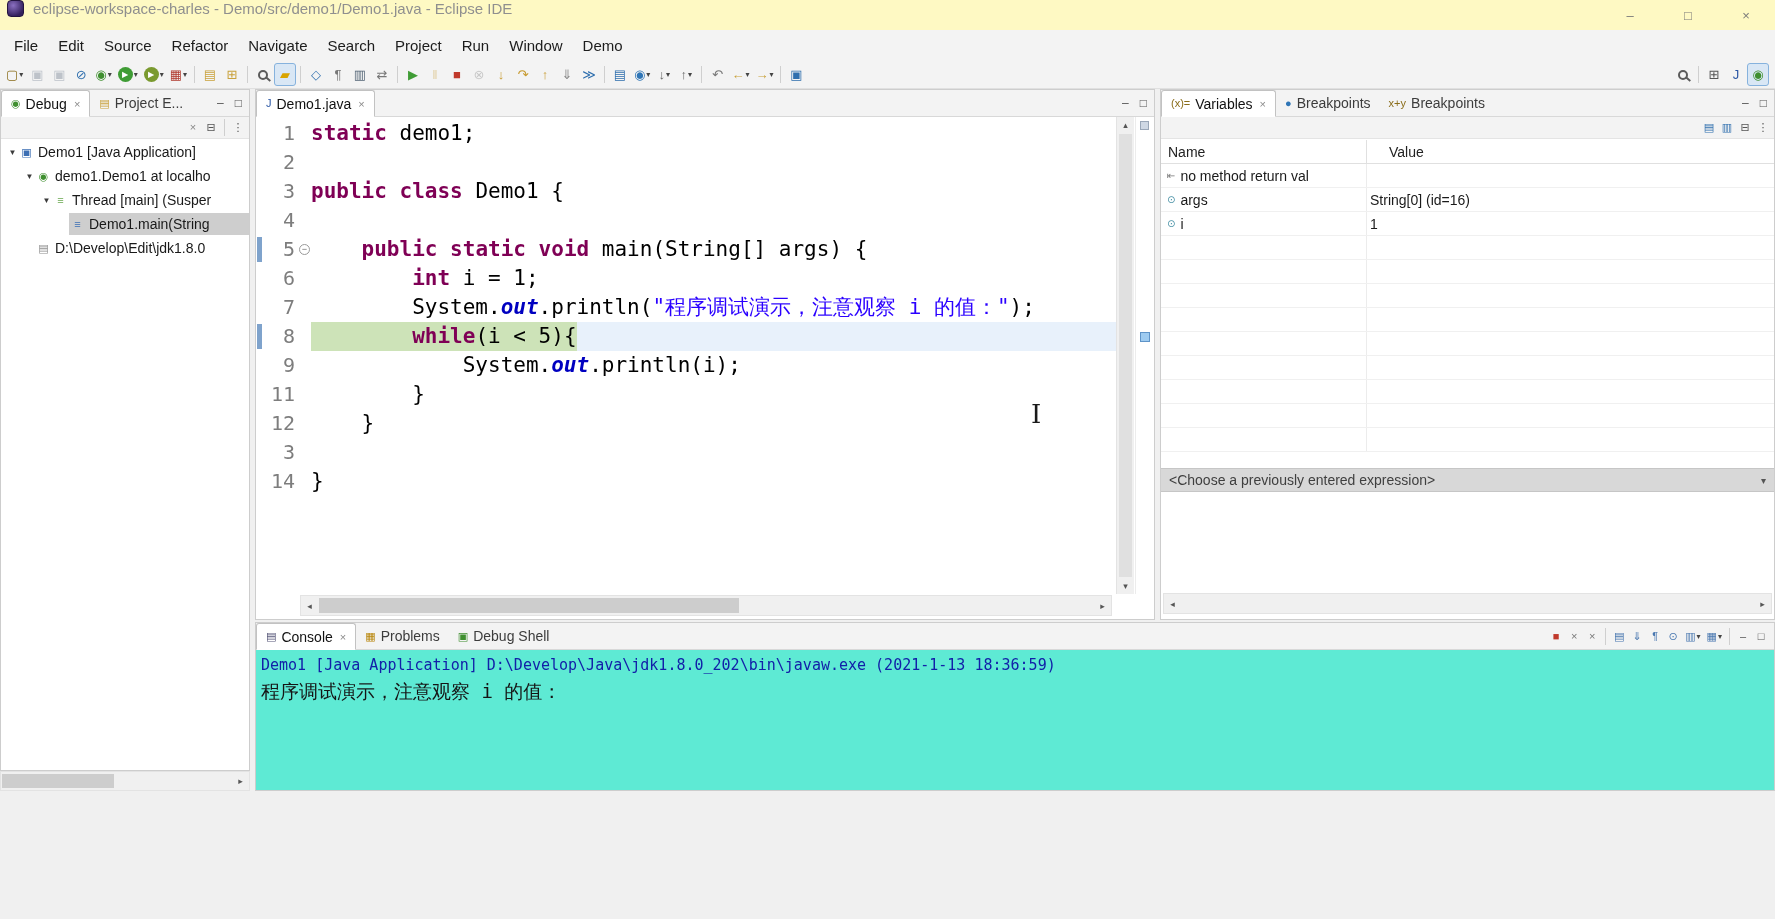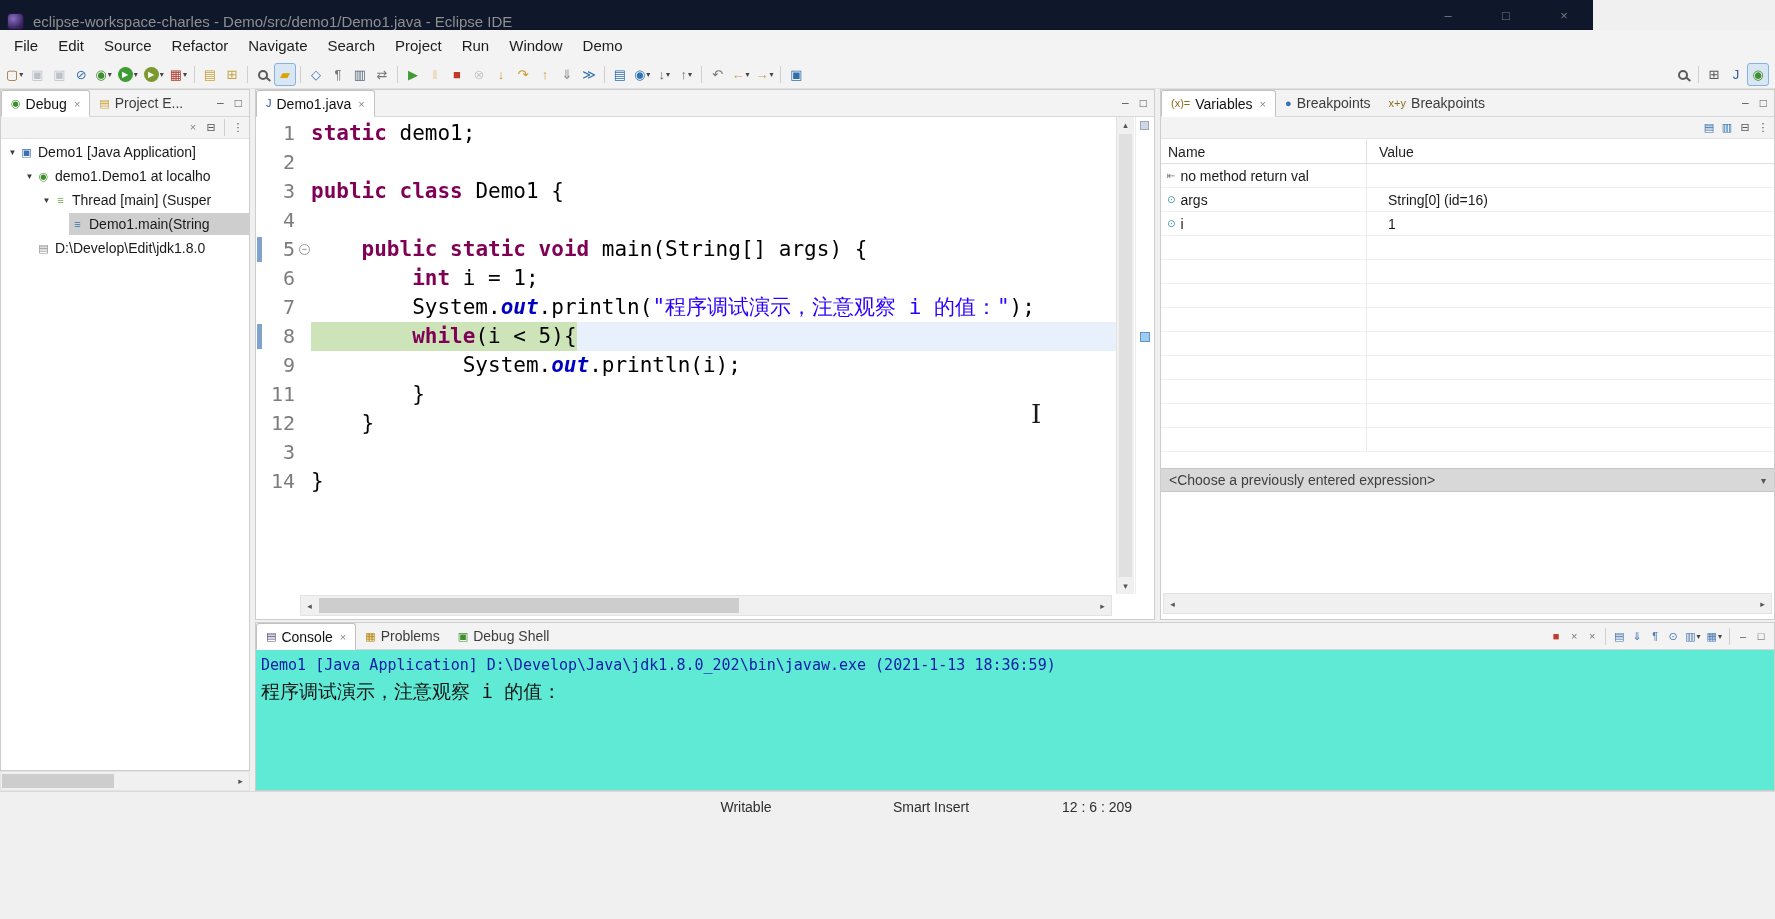--- a/index.html
+++ b/index.html
@@ -1,20 +1,20 @@
 <!DOCTYPE html>
 <html><head>
 <meta charset="utf-8">
 <style>
 *{margin:0;padding:0;box-sizing:border-box}
 body{font-family:"Liberation Sans","DejaVu Sans",sans-serif;background:#e8e8e8}
 #root{position:relative;width:1775px;height:919px;background:#f0f0f0;overflow:hidden}
 
 
-.titlebar{position:absolute;left:0;top:0;width:1593px;height:30px;background:#0f172a;display:flex;align-items:flex-end}
+.titlebar{position:absolute;left:0;top:0;width:1775px;height:30px;background:#fef9c3;display:flex;align-items:flex-start}
 .app-logo{width:17px;height:17px;border-radius:4px;margin:0 9px 0 7px;background:radial-gradient(circle at 35% 30%,#8a6fc0,#33205c 75%);border:1px solid #241540;flex:none}
 .title-text{font-size:15px;color:#8f8f8f;white-space:nowrap}
 .win-controls{margin-left:auto;display:flex;height:30px}
 .win-btn{width:58px;display:flex;align-items:center;justify-content:center;font-size:13px;color:#7a7a7a}
 
 
 .menubar{position:absolute;left:0;top:30px;width:1775px;height:31px;background:#f3f3f3;display:flex;align-items:center;padding-left:4px}
 .menu-item{padding:0 10px;font-size:15px;color:#1c1c1c;line-height:31px}
 .main-toolbar{position:absolute;left:0;top:61px;width:1775px;height:28px;background:#f3f3f3;border-bottom:1px solid #e0e0e0;display:flex;align-items:center;padding-left:3px}
 .toolbar-right{position:absolute;right:6px;top:61px;height:27px;display:flex;align-items:center}
@@ -84,24 +84,24 @@
 .overview-ruler{position:absolute;right:0;top:27px;width:19px;height:477px;background:#fff;border-left:1px solid #ececec}
 .ov-top{position:absolute;right:5px;top:4px;width:9px;height:9px;background:#cfd8e4;border:1px solid #9aa7b8}
 .ov-mark{position:absolute;left:4px;top:215px;width:10px;height:10px;background:#9ecbf0;border:1px solid #5f94c8}
 .ibeam{position:absolute;left:1031px;top:399px;font-family:"DejaVu Serif",serif;font-size:26px;color:#1a1a1a;z-index:30}
 
 
 #variables-view{left:1160px;top:89px;width:615px;height:531px}
 .var-table{position:absolute;top:50px;left:0;right:0}
 .var-header{height:24px;display:flex;border-bottom:1px solid #e0e0e0;font-size:14px;color:#222;align-items:stretch}
 .vh-name{width:205px;display:flex;align-items:center;padding-left:7px}
-.vh-value{flex:1;display:flex;align-items:center;padding-left:12px;border-left:1px solid #e0e0e0}
+.vh-value{flex:1;display:flex;align-items:center;padding-left:22px;border-left:1px solid #e0e0e0}
 .var-row{height:24px;display:flex;align-items:stretch;font-size:14px;color:#1a1a1a;border-bottom:1px solid #f0f0f0}
 .vr-name{width:205px;display:flex;align-items:center;gap:5px;padding-left:6px;overflow:hidden;white-space:nowrap}
-.vr-value{flex:1;display:flex;align-items:center;padding-left:21px;border-left:1px solid #ececec;overflow:hidden;white-space:nowrap}
+.vr-value{flex:1;display:flex;align-items:center;padding-left:3px;border-left:1px solid #ececec;overflow:hidden;white-space:nowrap}
 .var-icon{font-size:10px;flex:none}
 .expr-bar{position:absolute;left:0;right:0;top:378px;height:24px;background:#d8d8d8;border-top:1px solid #c6c6c6;border-bottom:1px solid #c6c6c6;display:flex;align-items:center;padding:0 8px;font-size:14px;color:#3f3f3f}
 .expr-chevron{margin-left:auto;font-size:10px;color:#555}
 
 
 #console-view{left:255px;top:622px;width:1520px;height:169px}
 .console-actions{position:absolute;right:4px;top:0;height:26px;display:flex;align-items:center}
 .console-body{position:absolute;top:27px;left:0;right:0;bottom:0;background:#5eead4;overflow:hidden}
 .console-header-line{font:15px/24px "DejaVu Sans Mono",monospace;color:#1220a8;padding:3px 0 0 5px;white-space:pre}
 .console-output-line{font:19px/28px "DejaVu Sans Mono",monospace;color:#151515;padding-left:5px;white-space:pre}
@@ -628,21 +628,16 @@
           <span class="tab-icon" style="color: rgb(63, 143, 47);">▣</span>
           <span class="tab-label">Debug Shell</span>
         </div>
       </div>
     <div class="console-body">
       <div class="console-header-line">Demo1 [Java Application] D:\Develop\Java\jdk1.8.0_202\bin\javaw.exe (2021-1-13 18:36:59)</div>
       <div class="console-output-line">程序调试演示，注意观察 i 的值：</div>
     </div>
   </div>
 
-  <div class="statusbar">
-      <div class="status-item st0">Writable</div>
-      <div class="status-item st1">Smart Insert</div>
-      <div class="status-item st2">12 : 6 : 209</div>
-    </div>
 
   <div class="ibeam">I</div>
 
 </div>
 
 </body></html>

